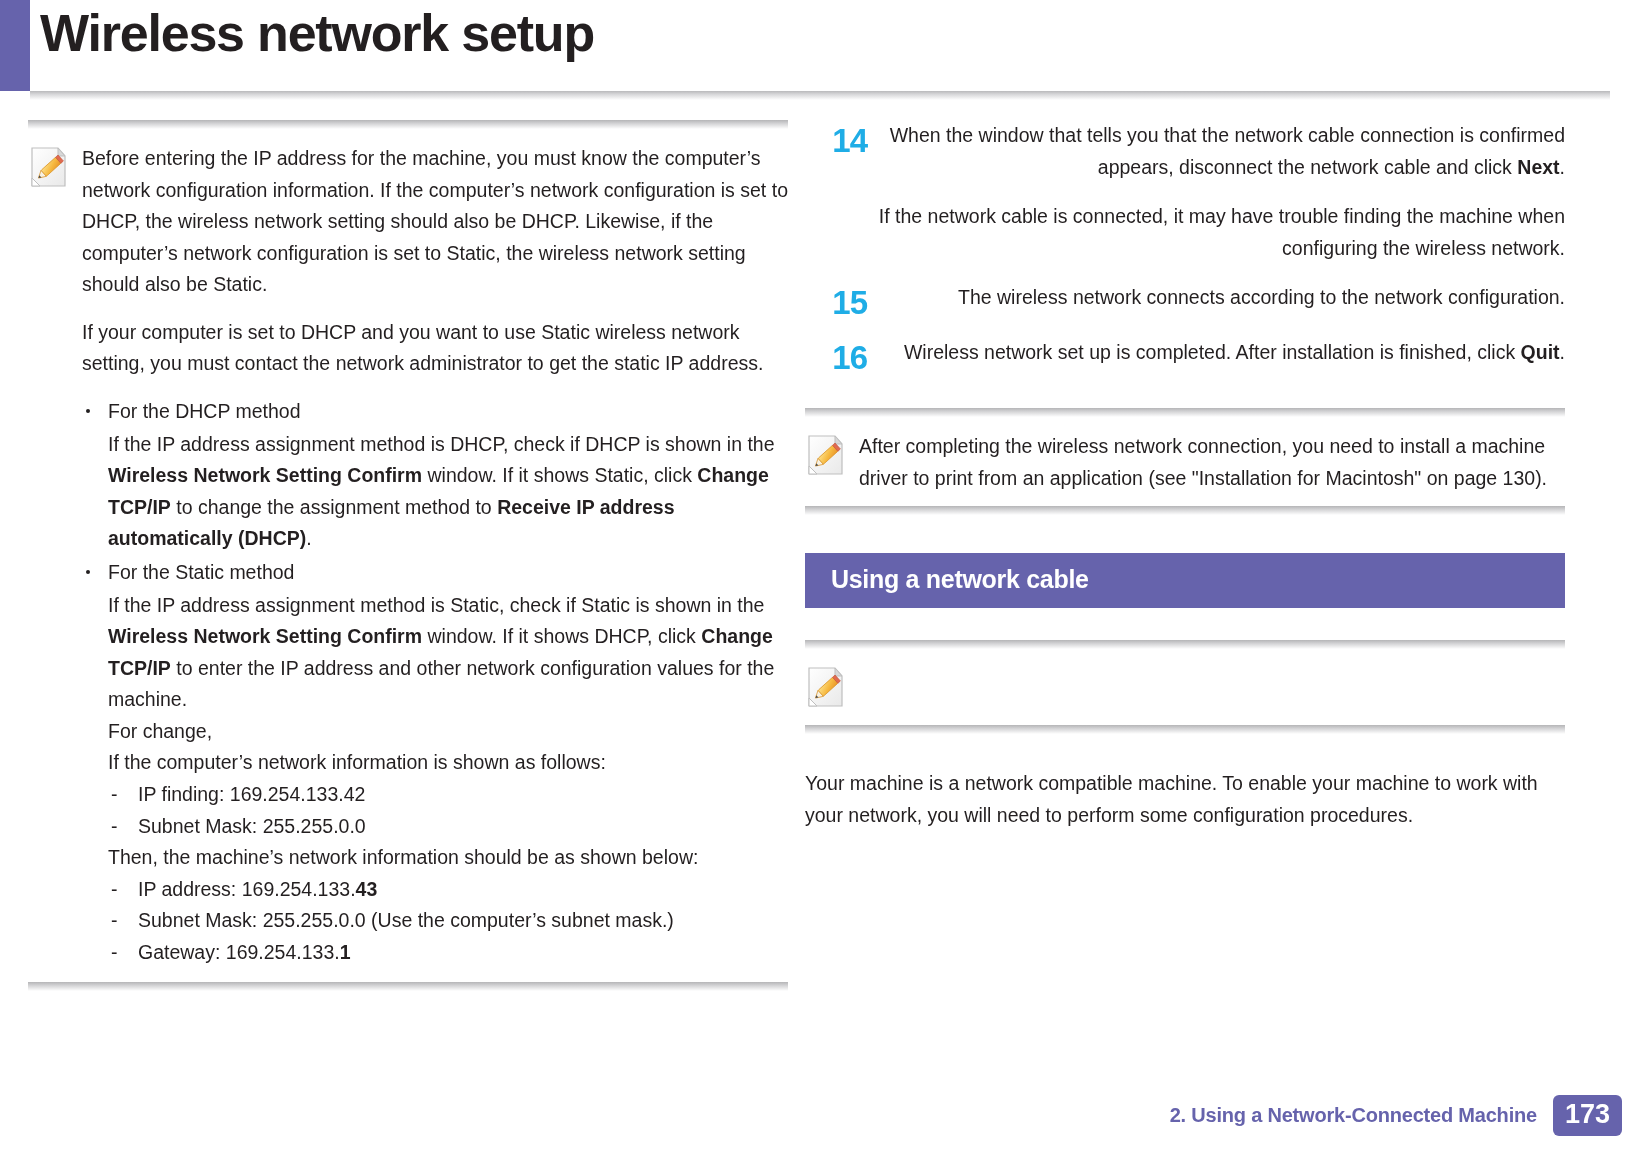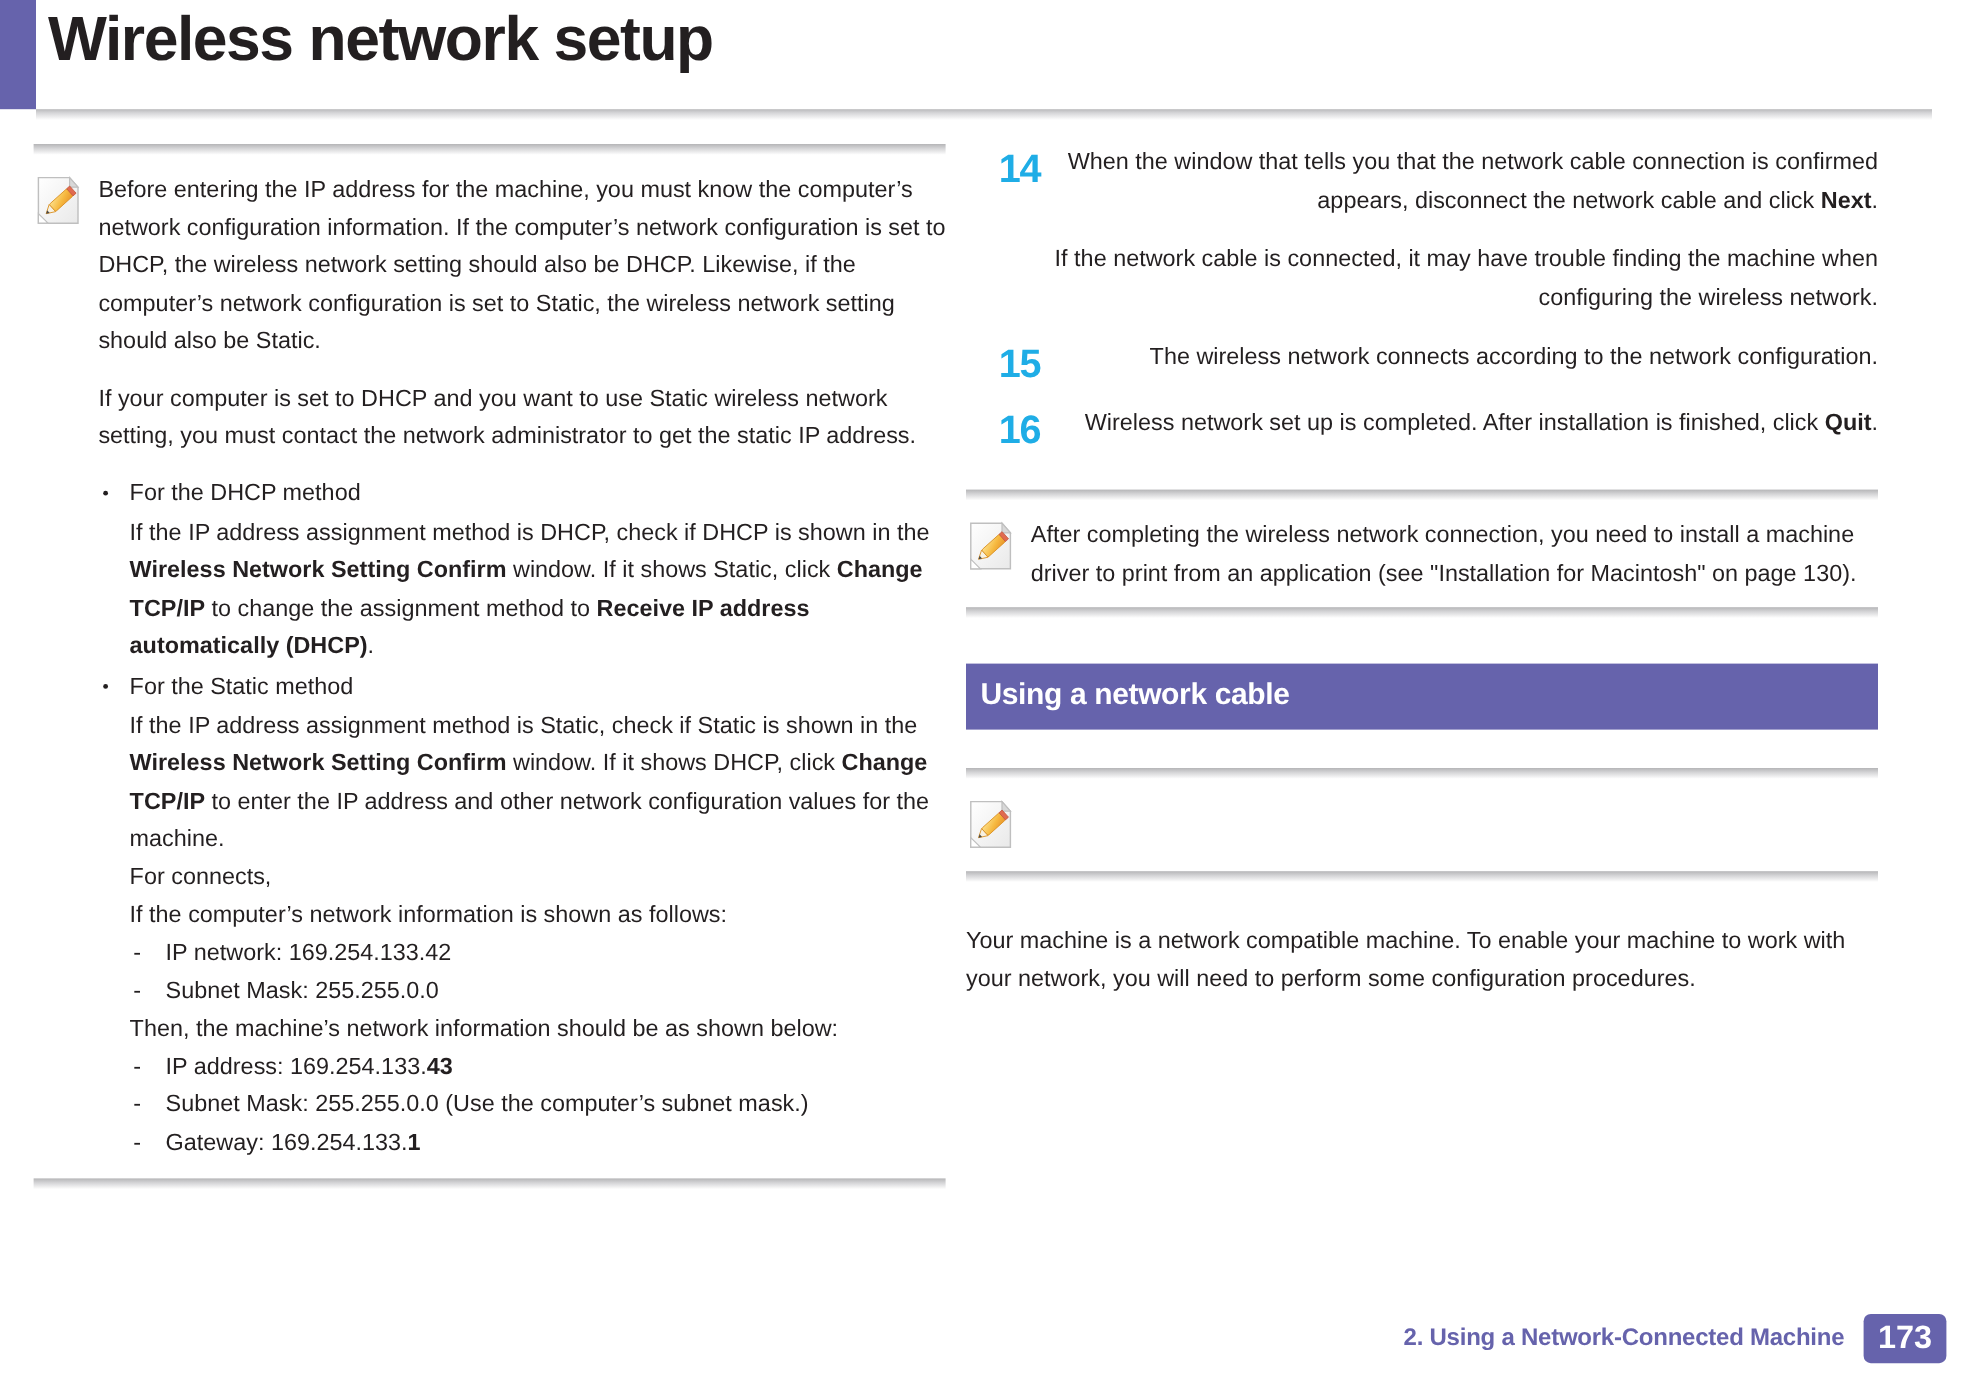--- a/index.html
+++ b/index.html
@@ -163,21 +163,21 @@
   }
   .step-text p { margin: 0 0 18px 0; }
   .step-text p:last-child { margin-bottom: 0; }
 
   
   .section-bar {
     background: #6663ac;
     color: #ffffff;
     font-size: 25px;
     font-weight: bold;
-    padding: 12px 22px 14px 12px;
+    padding: 12px 22px 14px 26px;
     margin: 38px 0 0 0;
     letter-spacing: -0.3px;
   }
 
   
   .body-para {
     font-size: 19.5px;
     line-height: 1.62;
     color: #231f20;
     margin: 0;
@@ -253,24 +253,24 @@
       <p>If your computer is set to DHCP and you want to use Static wireless network setting, you must contact the network administrator to get the static IP address.</p>
 
       <ul class="bullets">
         <li>
           <span class="bullet-head">For the DHCP method</span>
           <span class="bullet-body"><span>If the IP address assignment method is DHCP, check if DHCP is shown in the </span><b>Wireless Network Setting Confirm</b><span> window. If it shows Static, click </span><b>Change TCP/IP</b><span> to change the assignment method to </span><b>Receive IP address automatically (DHCP)</b><span>.</span></span>
         </li>
         <li>
           <span class="bullet-head">For the Static method</span>
           <span class="bullet-body"><span>If the IP address assignment method is Static, check if Static is shown in the </span><b>Wireless Network Setting Confirm</b><span> window. If it shows DHCP, click </span><b>Change TCP/IP</b><span> to enter the IP address and other network configuration values for the machine.</span></span>
-          <span class="bullet-body">For connects,</span>
+          <span class="bullet-body">For change,</span>
           <span class="bullet-body">If the computer’s network information is shown as follows:</span>
           <ul class="dashes">
-            <li>IP network: 169.254.133.42</li>
+            <li>IP finding: 169.254.133.42</li>
             <li>Subnet Mask: 255.255.0.0</li>
           </ul>
           <span class="bullet-body">Then, the machine’s network information should be as shown below:</span>
           <ul class="dashes">
             <li><span>IP address: 169.254.133.</span><b>43</b></li>
             <li><span>Subnet Mask: 255.255.0.0 (Use the computer’s subnet mask.)</span><b></b></li>
             <li><span>Gateway: 169.254.133.</span><b>1</b></li>
           </ul>
         </li>
       </ul>

